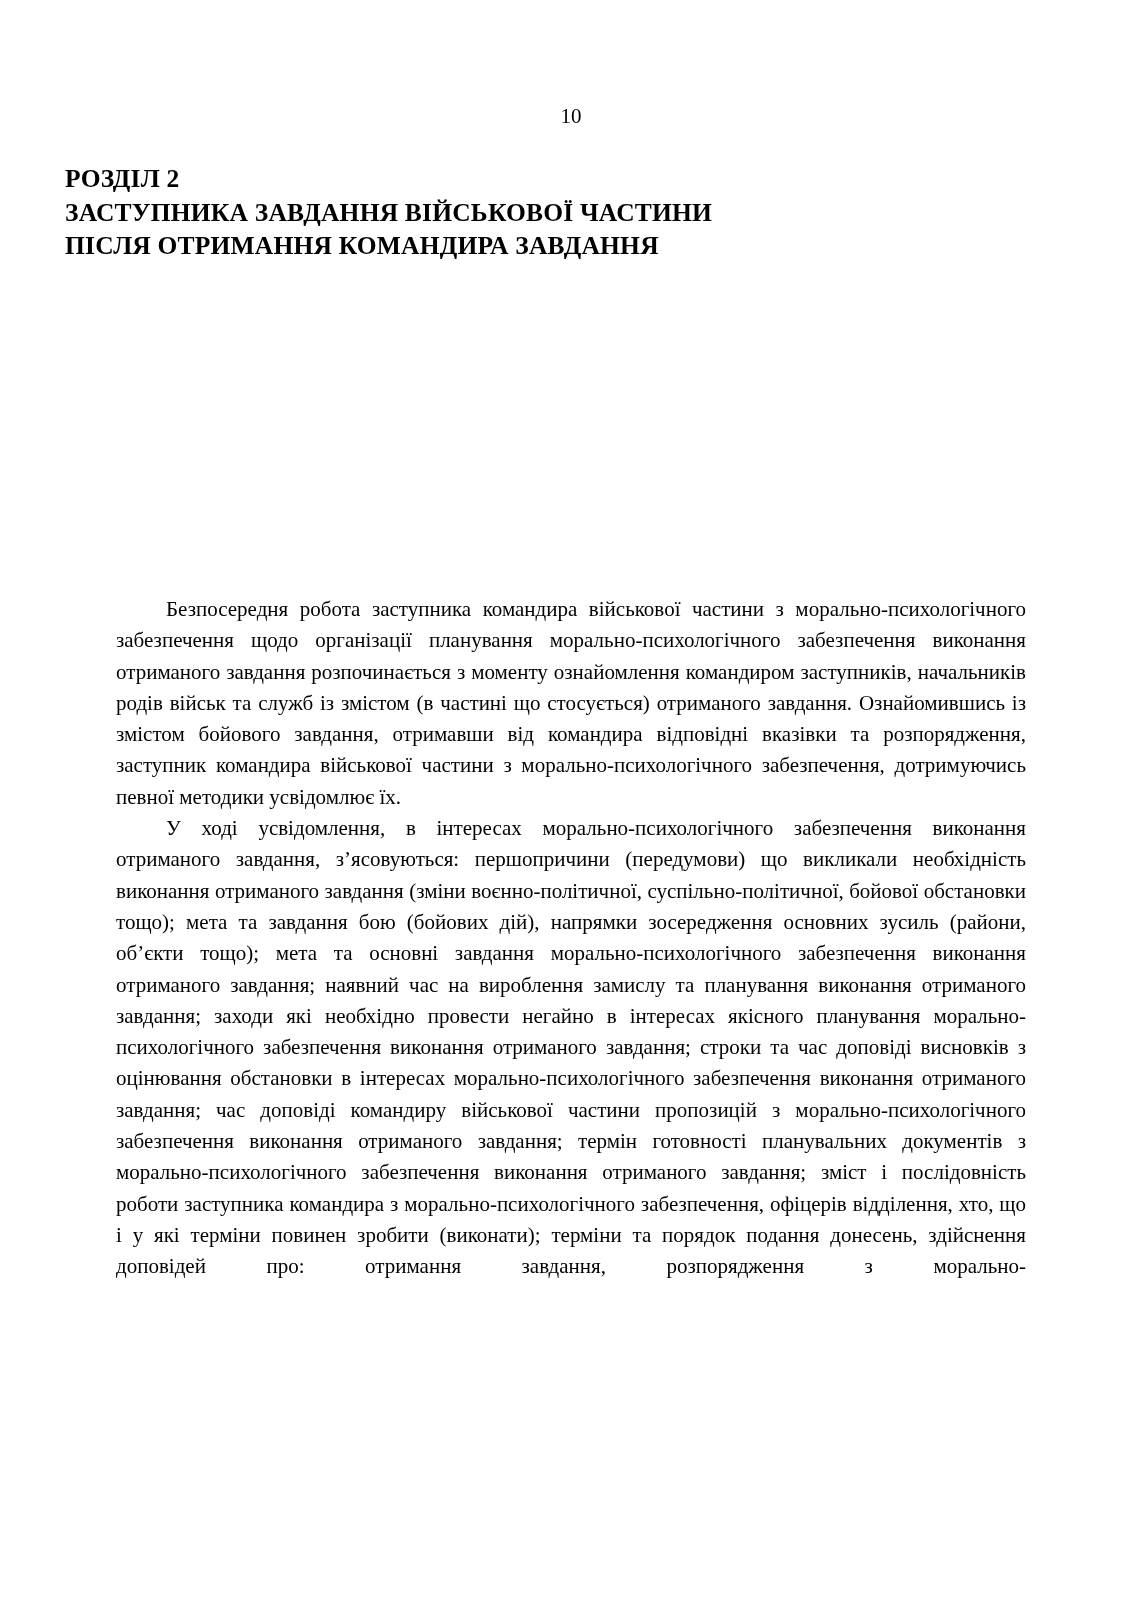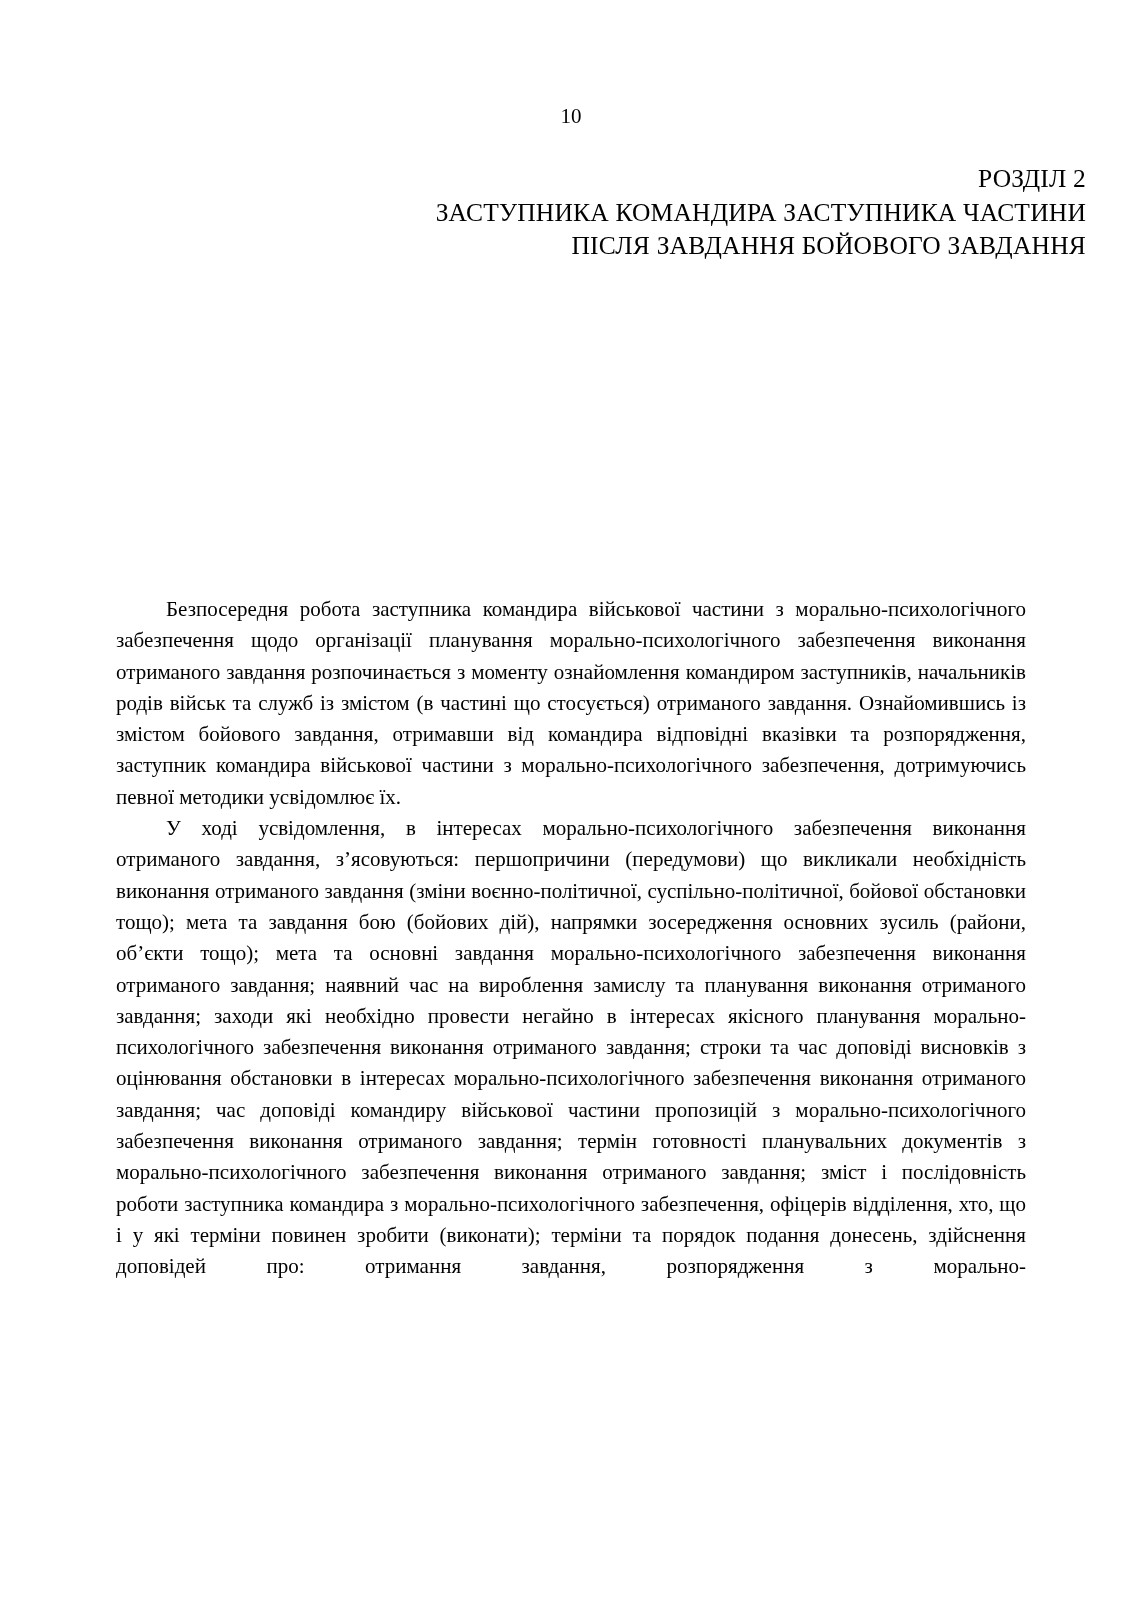--- a/index.html
+++ b/index.html
@@ -26,24 +26,24 @@
     width: 1142px;
     text-align: center;
     font-size: 21px;
     line-height: 26px;
   }
 
   
   .title-block {
     position: absolute;
     top: 162px;
-    left: 86px;
+    left: 65px;
     width: 1000px;
-    text-align: right;
-    font-weight: normal;
+    text-align: left;
+    font-weight: bold;
     font-size: 25.5px;
     line-height: 33.5px;
     letter-spacing: 0.2px;
   }
   .title-line {
     display: block;
     white-space: nowrap;
   }
 
   
@@ -70,22 +70,22 @@
 </style>
 </head>
 <body>
 
 <div class="page">
 
   <div class="page-number">10</div>
 
   <div class="title-block">
     <span class="title-line">РОЗДІЛ 2</span>
-    <span class="title-line">ЗАСТУПНИКА КОМАНДИРА ЗАСТУПНИКА ЧАСТИНИ</span>
-    <span class="title-line">ПІСЛЯ ЗАВДАННЯ БОЙОВОГО ЗАВДАННЯ</span>
+    <span class="title-line">ЗАСТУПНИКА ЗАВДАННЯ ВІЙСЬКОВОЇ ЧАСТИНИ</span>
+    <span class="title-line">ПІСЛЯ ОТРИМАННЯ КОМАНДИРА ЗАВДАННЯ</span>
   </div>
 
   <div class="body-block">
     <p class="para">Безпосередня робота заступника командира військової частини з морально-психологічного забезпечення щодо організації планування морально-психологічного забезпечення виконання отриманого завдання розпочинається з моменту ознайомлення командиром заступників, начальників родів військ та служб із змістом (в частині що стосується) отриманого завдання. Ознайомившись із змістом бойового завдання, отримавши від командира відповідні вказівки та розпорядження, заступник командира військової частини з морально-психологічного забезпечення, дотримуючись певної методики усвідомлює їх.</p>
     <p class="para">У ході усвідомлення, в інтересах морально-психологічного забезпечення виконання отриманого завдання, з’ясовуються: першопричини (передумови) що викликали необхідність виконання отриманого завдання (зміни воєнно-політичної, суспільно-політичної, бойової обстановки тощо); мета та завдання бою (бойових дій), напрямки зосередження основних зусиль (райони, об’єкти тощо); мета та основні завдання морально-психологічного забезпечення виконання отриманого завдання; наявний час на вироблення замислу та планування виконання отриманого завдання; заходи які необхідно провести негайно в інтересах якісного планування морально-психологічного забезпечення виконання отриманого завдання; строки та час доповіді висновків з оцінювання обстановки в інтересах морально-психологічного забезпечення виконання отриманого завдання; час доповіді командиру військової частини пропозицій з морально-психологічного забезпечення виконання отриманого завдання; термін готовності планувальних документів з морально-психологічного забезпечення виконання отриманого завдання; зміст і послідовність роботи заступника командира з морально-психологічного забезпечення, офіцерів відділення, хто, що і у які терміни повинен зробити (виконати); терміни та порядок подання донесень, здійснення доповідей про: отримання завдання, розпорядження з морально-</p>
   </div>
 
 </div>
 
 </body></html>

